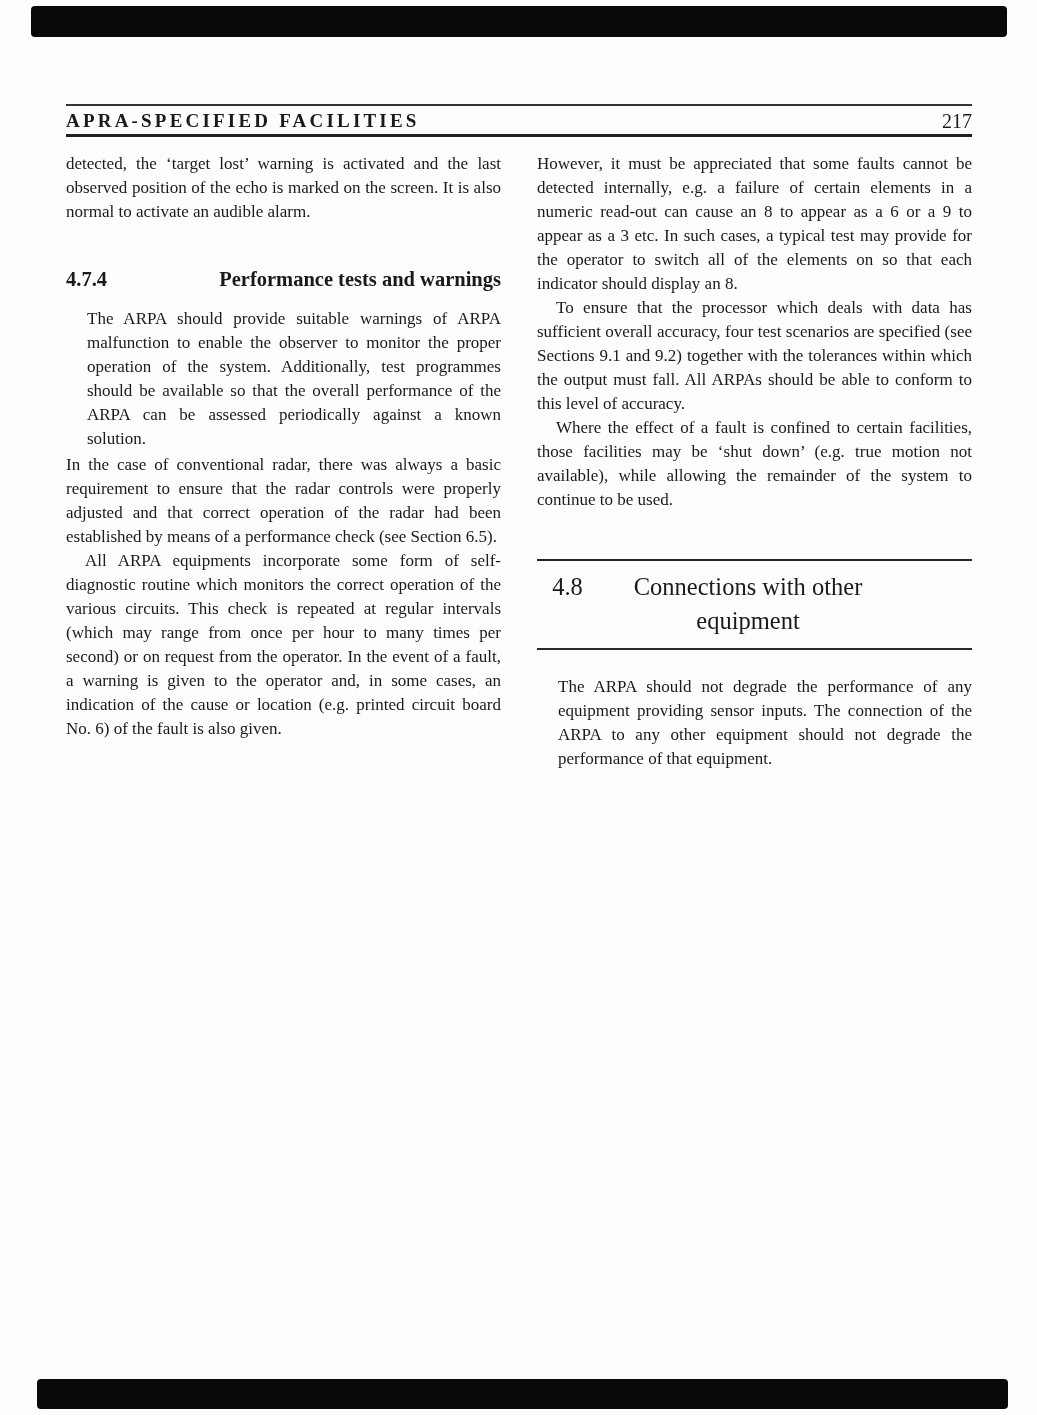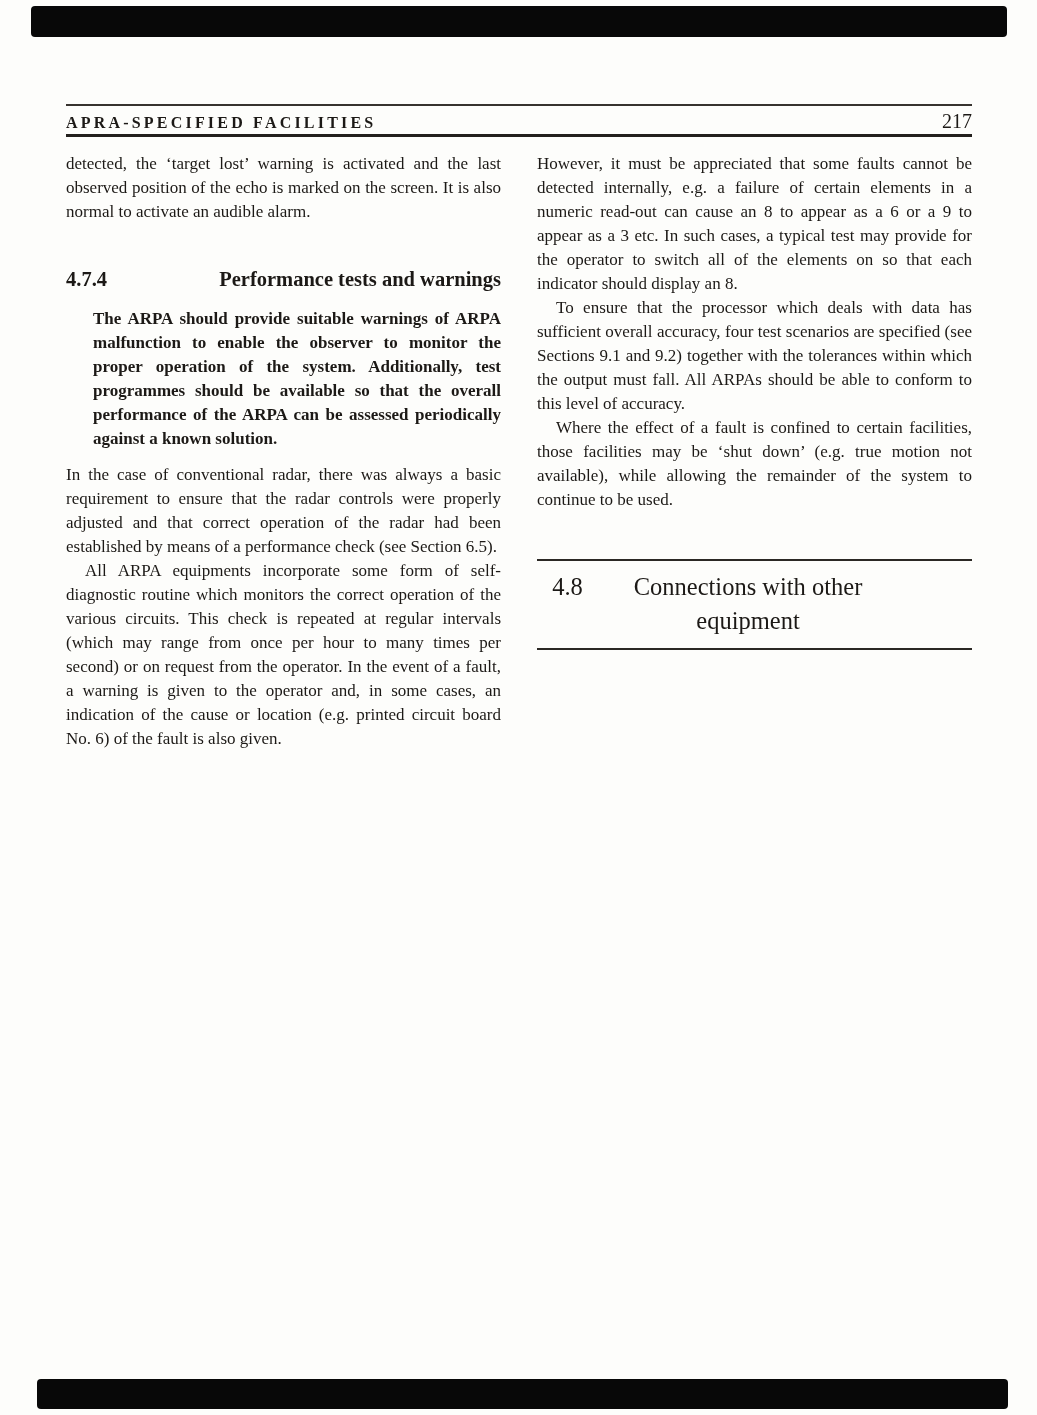--- a/index.html
+++ b/index.html
@@ -21,35 +21,35 @@
   
   .running-header { position: absolute; left: 66px; top: 104px; width: 906px; }
   .rule { border: 0; }
   .rule-thin { height: 2px; background: #37332f; }
   .rule-thick { height: 3px; background: #23201d; }
   .header-row {
     display: flex; justify-content: space-between; align-items: flex-end;
     height: 26px; padding-bottom: 2px;
   }
   .running-head {
-    font-size: 16px; font-weight: bold; letter-spacing: 3.2px;
+    font-size: 19px; font-weight: bold; letter-spacing: 3.2px;
     padding-top: 8px;
   }
   .page-number { font-size: 20px; line-height: 22px; }
 
   
   .columns {
     position: absolute; left: 66px; top: 152px; width: 906px;
     display: flex; gap: 36px;
   }
   .col { width: 435px; font-size: 17px; line-height: 24px; text-align: justify; }
   .para { margin: 0; }
-  .block-indent { margin-left: 27px; font-weight: bold; }
+  .block-indent { margin-left: 21px; }
   .first-indent { text-indent: 19px; }
-  .para-gap { margin-top: 12px; }
+  .para-gap { margin-top: 2px; }
 
   .subsection-heading {
     display: flex; margin: 42px 0 15px 0;
     font-size: 20.5px; font-weight: bold; line-height: 26px; text-align: left; justify-content: space-between;
   }
   .sec-num { width: 73px; flex: none; }
 
   .major-section { margin-top: 47px; }
   .rule-major { height: 2px; background: #2b2824; }
   .major-heading {
@@ -102,19 +102,20 @@
 
       <div class="major-section">
         <div class="rule rule-major"></div>
         <h1 class="major-heading">
           <span class="sec-num-major">4.8</span>
           <span class="sec-title-major">Connections with other equipment</span>
         </h1>
         <div class="rule rule-major"></div>
       </div>
 
+      <p class="para block-indent after-rule">The ARPA should not degrade the performance of any equipment providing sensor inputs. The connection of the ARPA to any other equipment should not degrade the performance of that equipment.</p>
     </section>
 
   </main>
 
   <div class="scan-bar scan-bar-bottom"></div>
 
 </div>
 
 </body></html>

